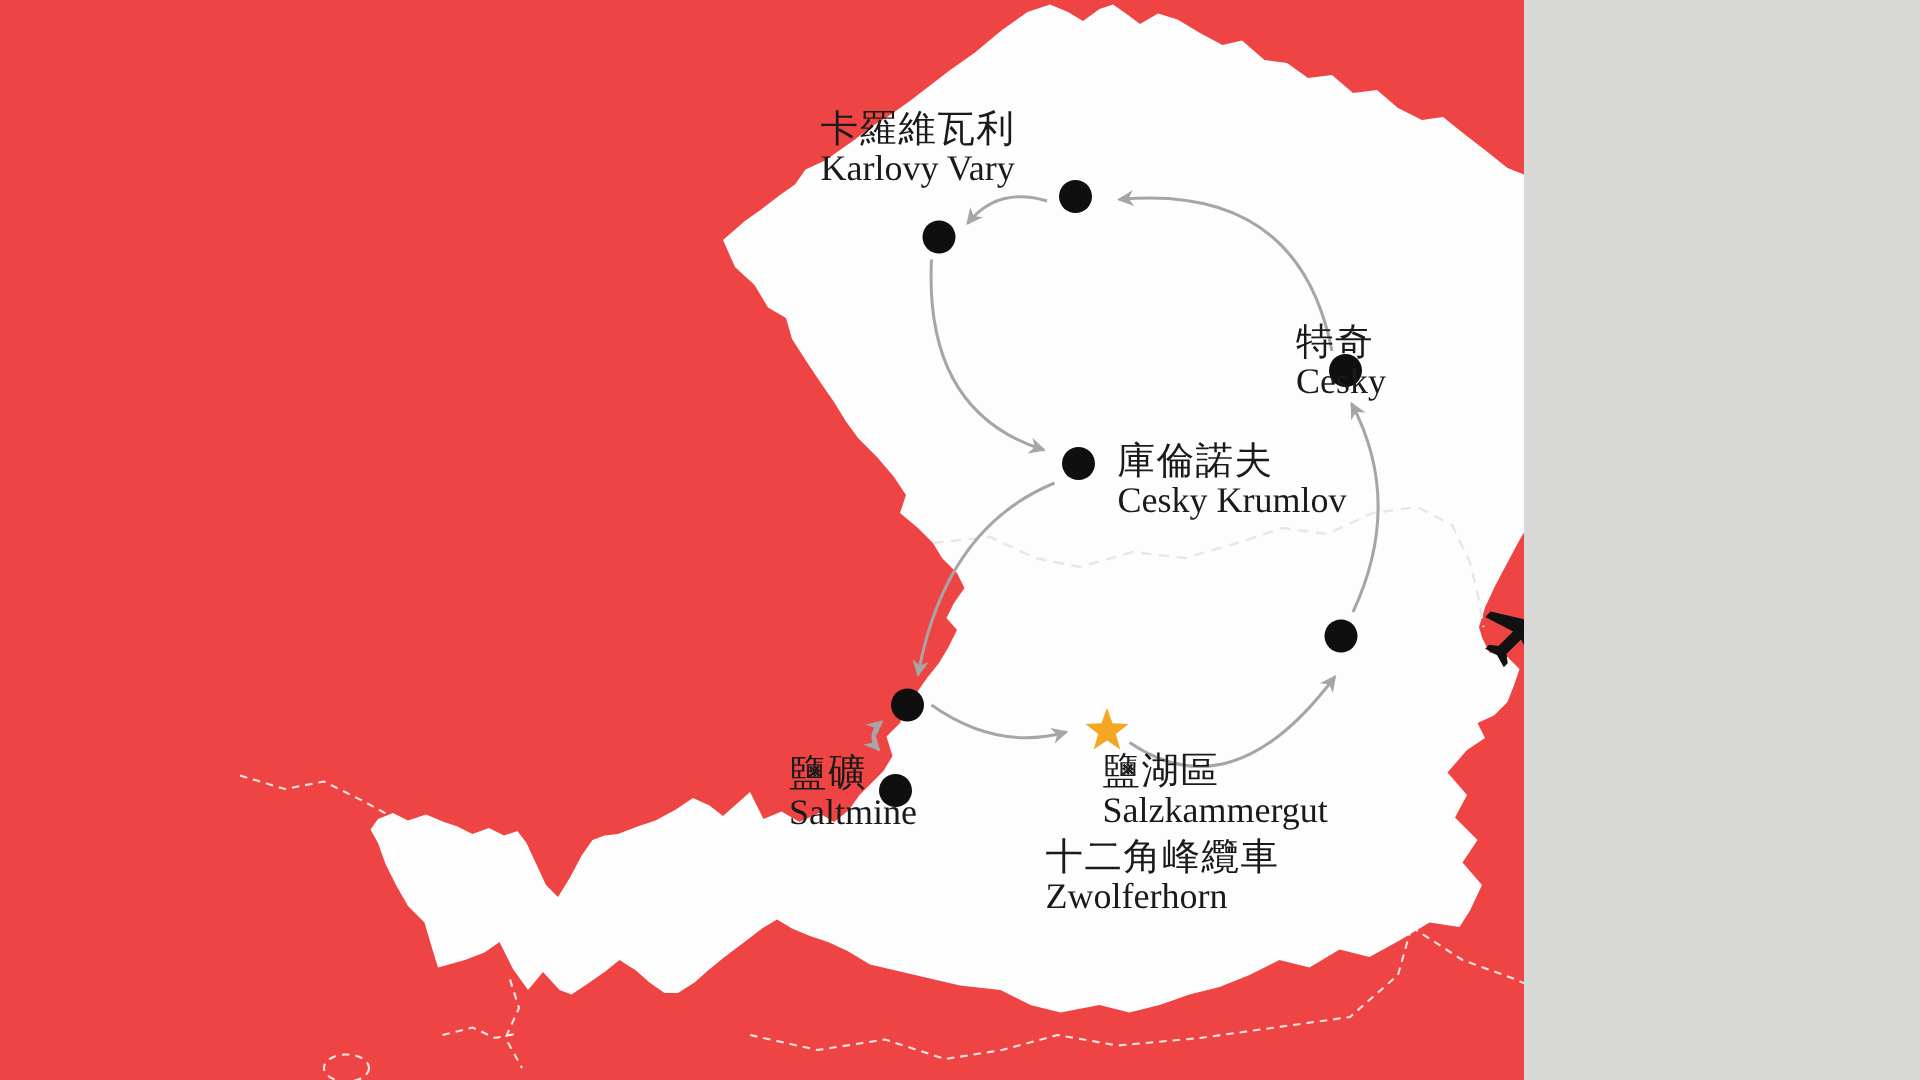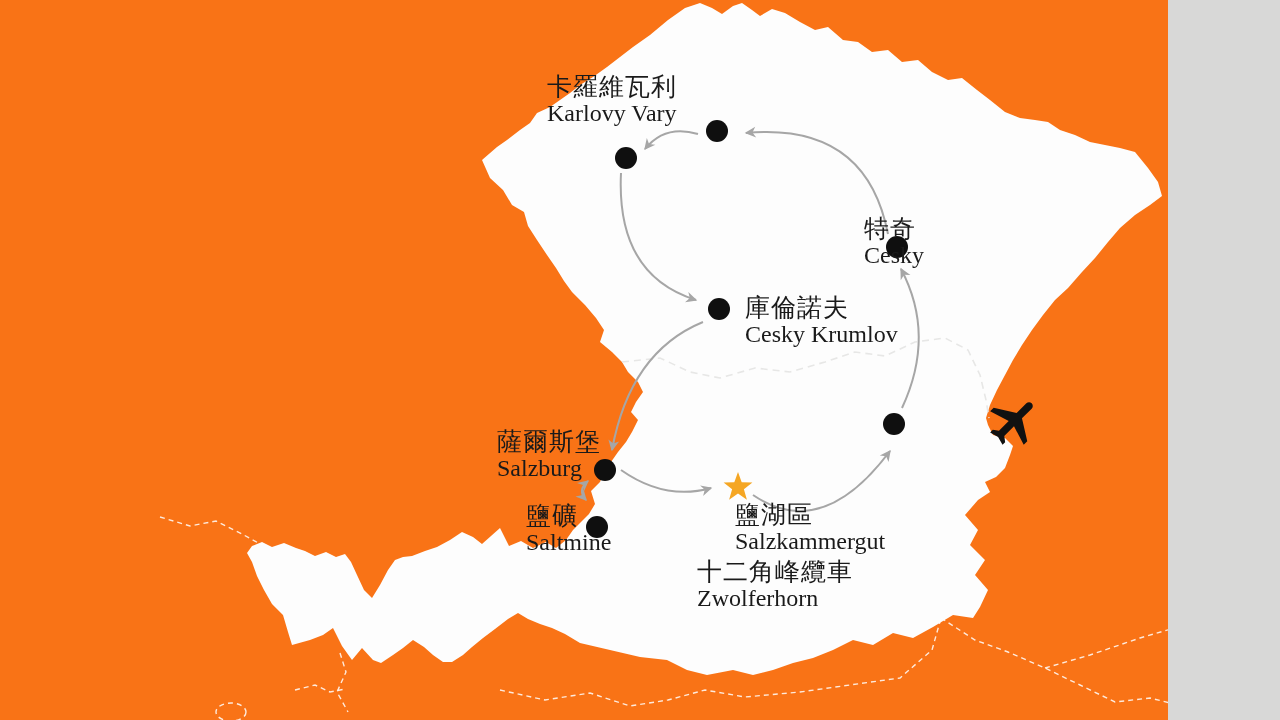--- a/index.html
+++ b/index.html
@@ -1,18 +1,18 @@
 <!DOCTYPE html>
 <html><head>
 <meta charset="utf-8">
 <style>
   html,body{margin:0;padding:0;background:#d8d8d7;}
   .stage{
-    position:relative;width:1168px;height:720px;overflow:hidden;
-    background:#f97316;
+    position:relative;width:1016px;height:720px;overflow:hidden;
+    background:#ef4444;
     font-family:"Liberation Serif","DejaVu Serif",serif;
   }
   .stage svg{position:absolute;left:0;top:0;}
   .city{position:absolute;color:#1a1a1a;white-space:nowrap;}
   .city .zh{display:block;font-size:25px;line-height:28px;letter-spacing:1px;font-weight:400;}
   .city .en{display:block;font-size:24px;line-height:22px;margin-top:1px;}
 </style>
 </head>
 <body>
 
@@ -77,24 +77,20 @@
     <span class="en">Karlovy Vary</span>
   </div>
   <div class="city" style="left:864px;top:215px">
     <span class="zh">特奇</span>
     <span class="en">Cesky</span>
   </div>
   <div class="city" style="left:745px;top:294px">
     <span class="zh">庫倫諾夫</span>
     <span class="en">Cesky Krumlov</span>
   </div>
-  <div class="city" style="left:497px;top:428px">
-    <span class="zh">薩爾斯堡</span>
-    <span class="en">Salzburg</span>
-  </div>
   <div class="city" style="left:526px;top:502px">
     <span class="zh">鹽礦</span>
     <span class="en">Saltmine</span>
   </div>
   <div class="city" style="left:735px;top:501px">
     <span class="zh">鹽湖區</span>
     <span class="en">Salzkammergut</span>
   </div>
   <div class="city" style="left:697px;top:558px">
     <span class="zh">十二角峰纜車</span>

